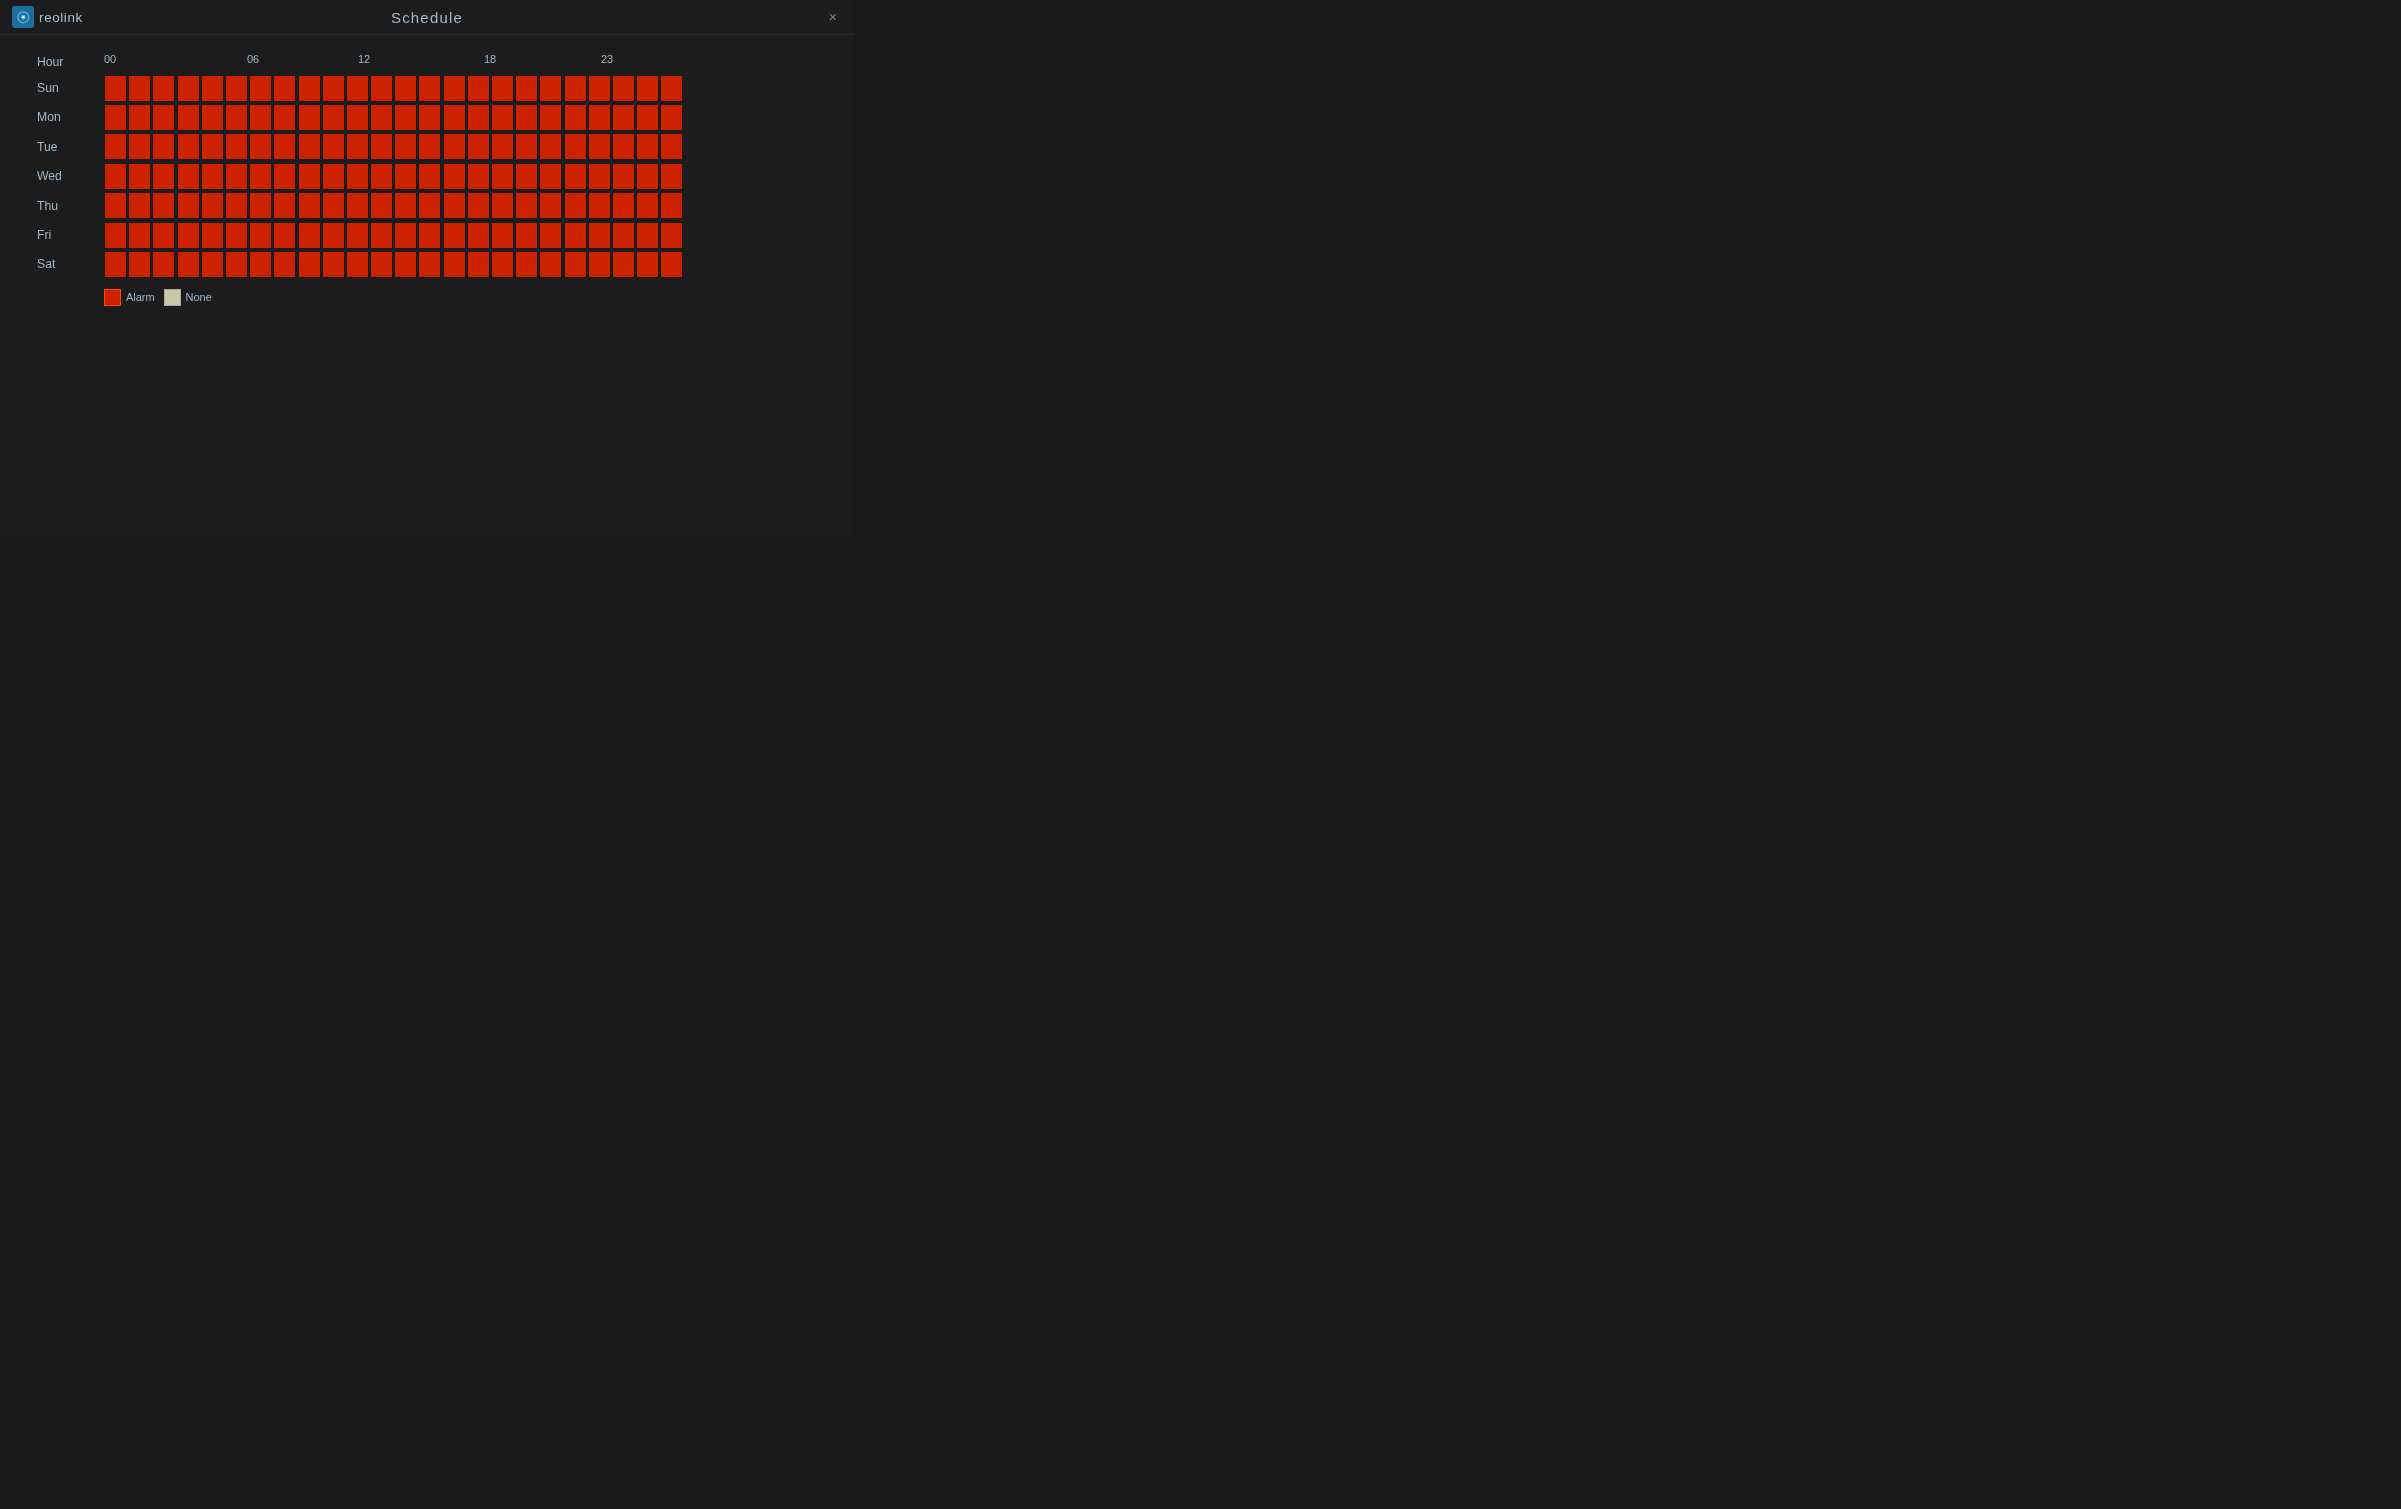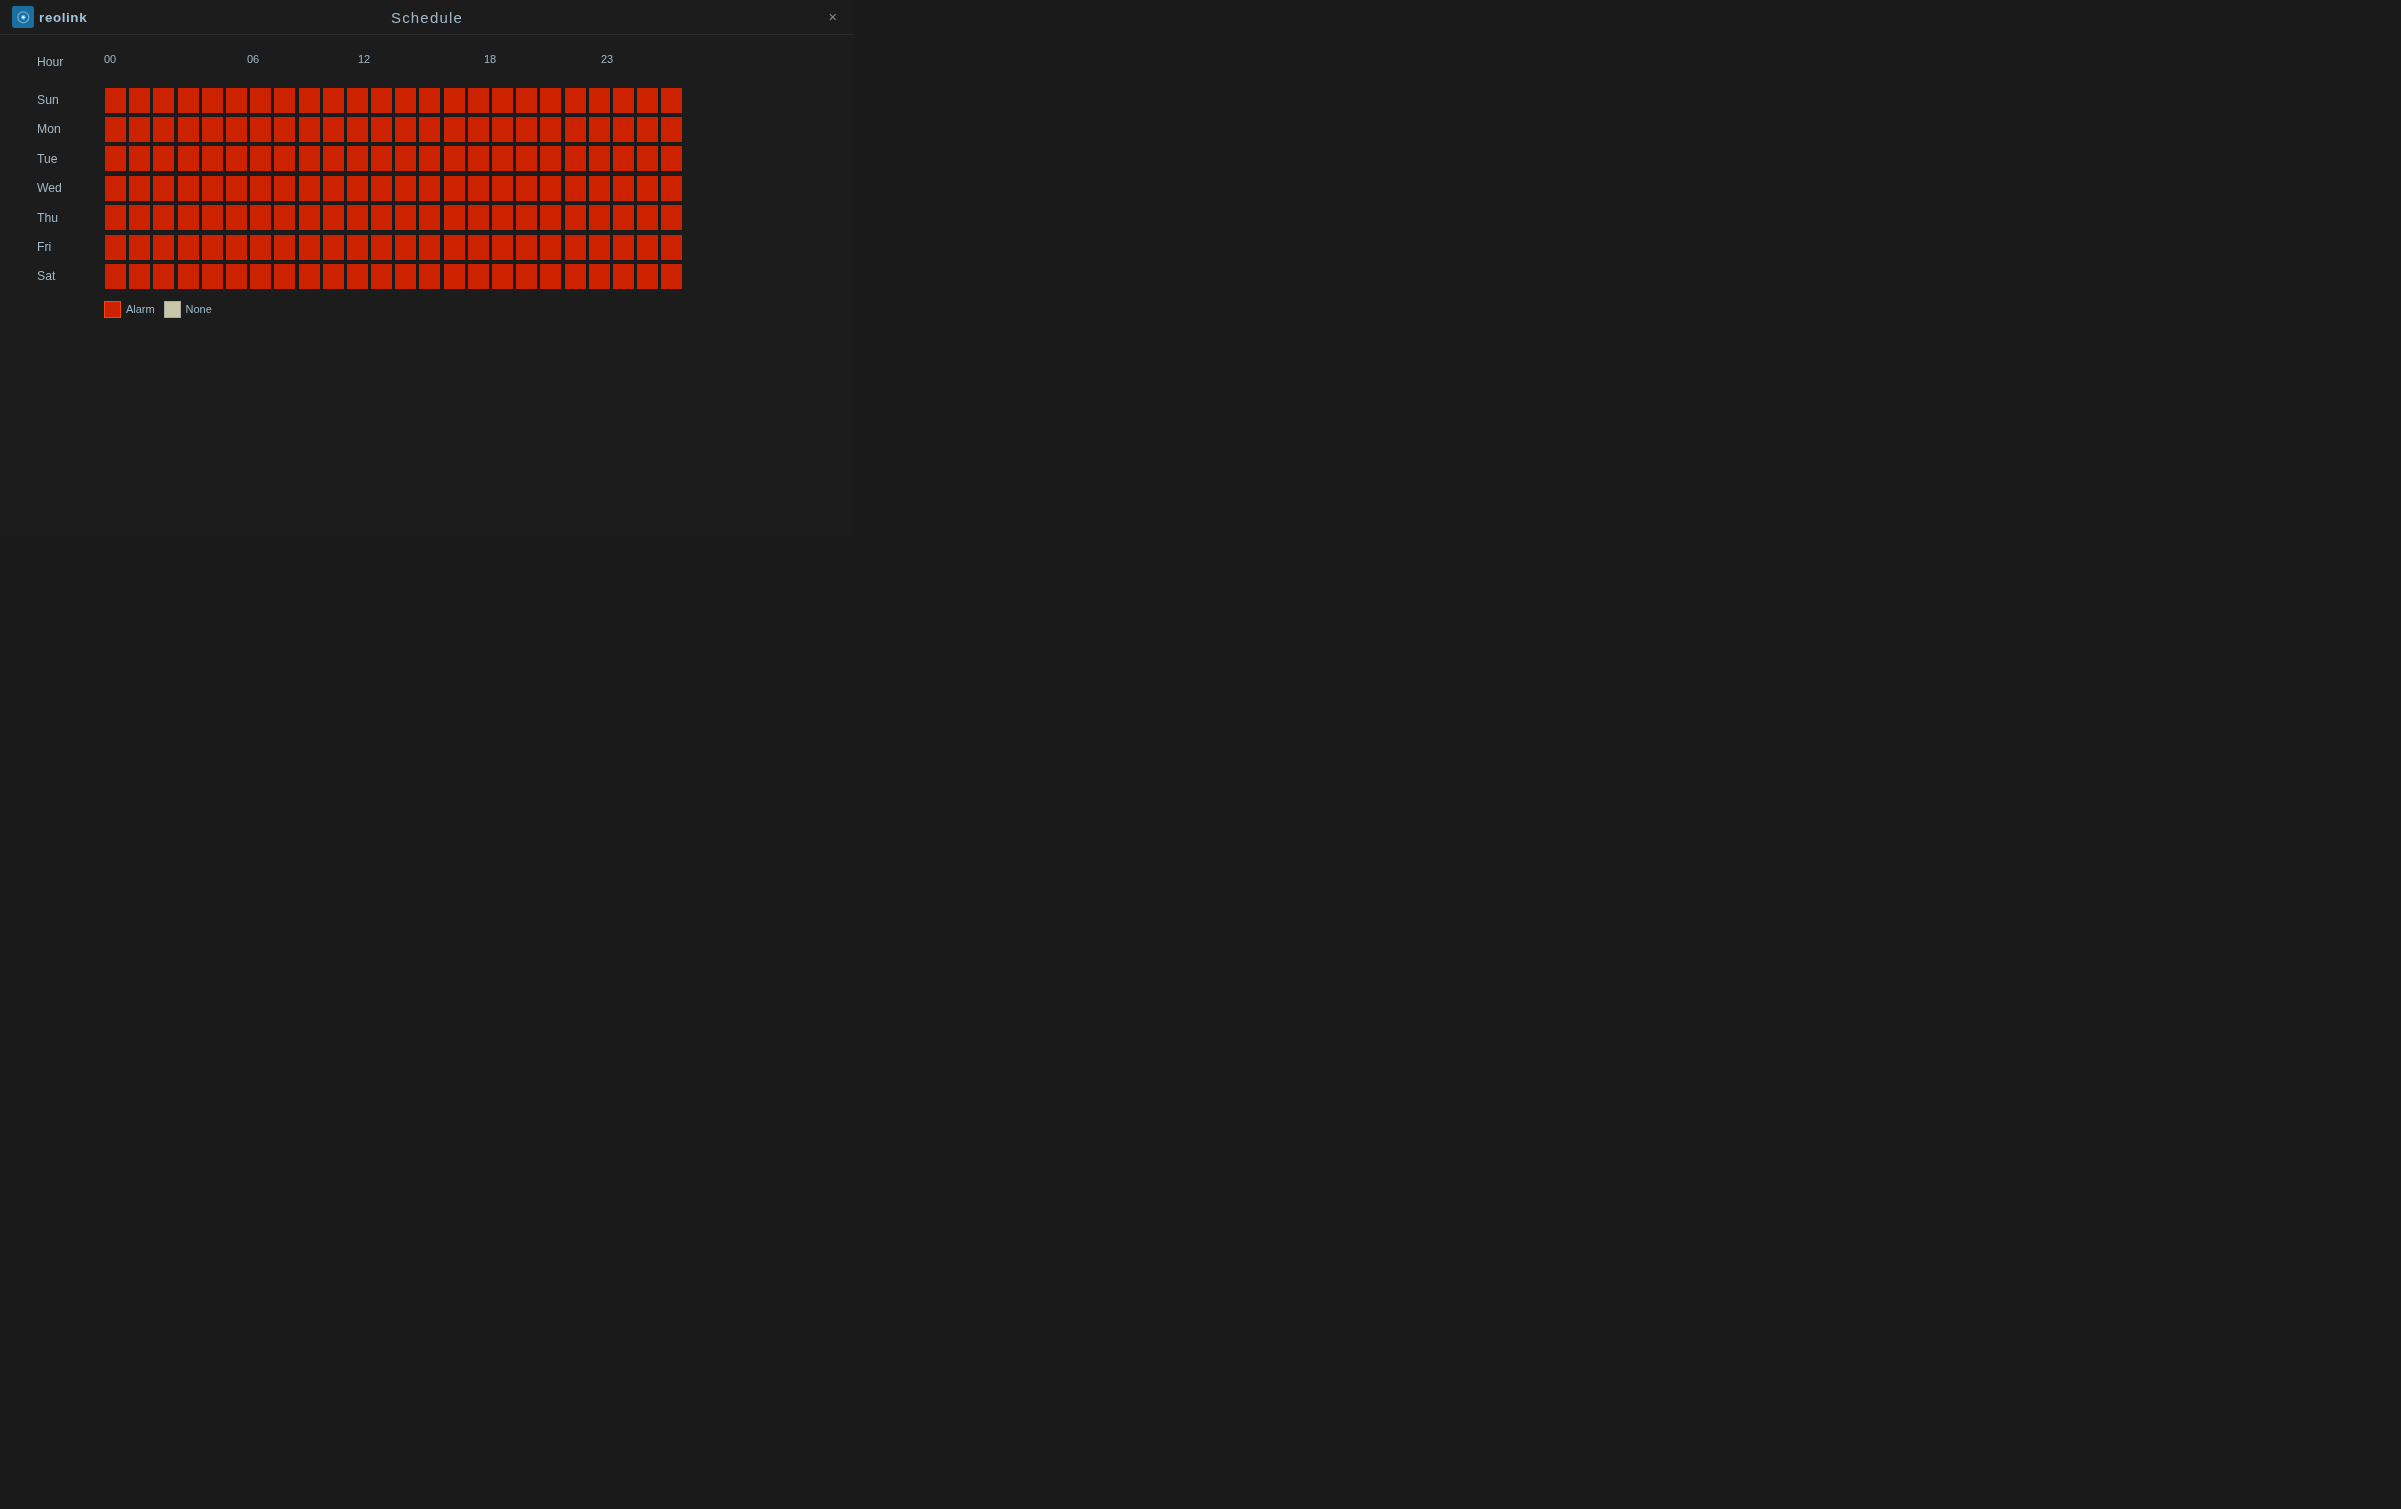--- a/index.html
+++ b/index.html
@@ -53,21 +53,21 @@
       justify-content: center;
     }
 
     .logo-icon svg {
       width: 14.6px;
       height: 14.6px;
     }
 
     .logo-text {
       font-size: 13.4px;
-      font-weight: 700;
+      font-weight: 400;
       color: #a0c4d8;
       letter-spacing: 0.6px;
     }
 
     .title {
       font-size: 15px;
       font-weight: 300;
       color: #a0b8c8;
       letter-spacing: 1.2px;
     }
@@ -90,21 +90,21 @@
     .content {
       flex: 1;
       padding: 18.3px 37px 12.2px 37px;
       display: flex;
       flex-direction: column;
     }
 
     .hour-labels-row {
       display: flex;
       align-items: center;
-      margin-bottom: 15px;
+      margin-bottom: 3px;
     }
 
     .hour-tick {
       font-size: 11px;
       color: #a0b8c8;
       position: absolute;
     }
 
     .grid-row {
       display: flex;

